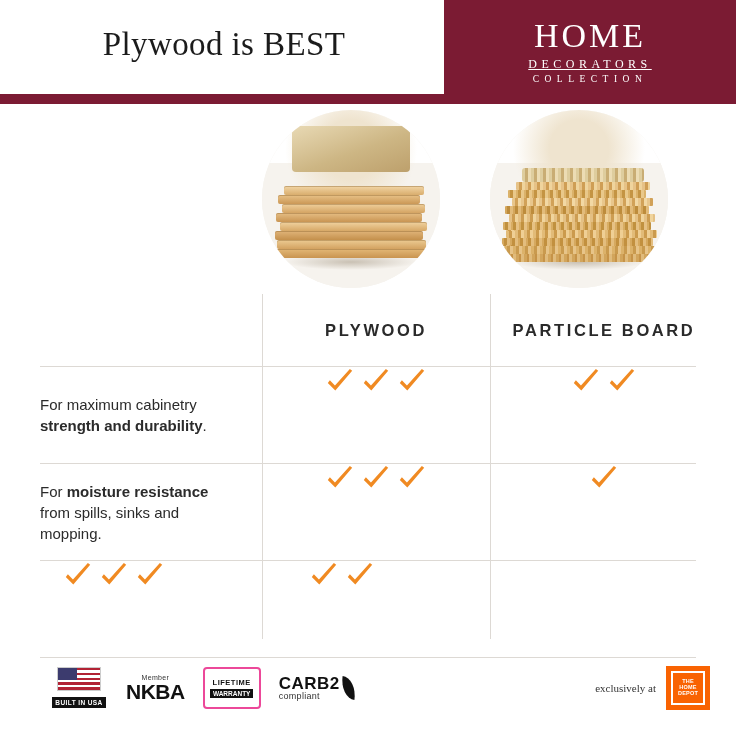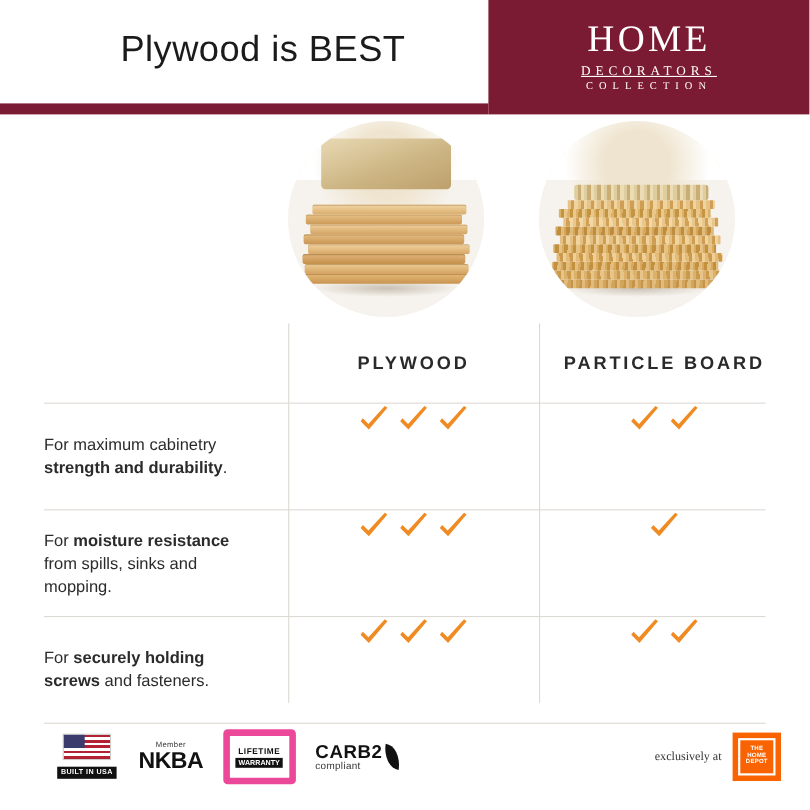--- a/index.html
+++ b/index.html
@@ -8,23 +8,23 @@
     background:#ffffff;
     font-family:"Liberation Sans", sans-serif;
     overflow:hidden;
     position:relative;
   }
   .page{position:relative;width:736px;height:736px;background:#fff;}
 
   
   .header{position:relative;height:104px;width:736px;}
   .header-title{
-    position:absolute;left:17px;top:0;width:444px;height:88px;
+    position:absolute;left:2px;top:0;width:444px;height:88px;
     display:flex;align-items:center;justify-content:center;
-    font-family:Liberation Sans, sans-serif;
+    font-family:Liberation Serif, serif;
     font-size:33px;color:#1b1b1b;letter-spacing:.4px;
   }
   .header-underbar{
     position:absolute;left:0;top:94px;width:444px;height:10px;background:#7b1b33;
   }
   .brand{
     position:absolute;right:0;top:0;width:292px;height:104px;background:#7b1b33;
     color:#fff;display:flex;flex-direction:column;align-items:center;justify-content:center;
     font-family:"Liberation Serif", serif;
   }
@@ -88,21 +88,21 @@
   .flag{width:44px;height:24px;margin:0 auto;background:
       repeating-linear-gradient(#b22234 0 2.4px,#fff 2.4px 4.8px);
       position:relative;border:1px solid #ccc;box-sizing:border-box;}
   .flag:after{content:"";position:absolute;left:0;top:0;width:19px;height:12px;background:#3c3b6e;}
   .badge-cap{font-size:6.5px;font-weight:bold;letter-spacing:.4px;margin-top:3px;color:#111;
      background:#111;color:#fff;padding:2px 3px;display:inline-block;}
   .nkba{text-align:center;}
   .nkba-top{font-size:7px;color:#333;letter-spacing:.3px;}
   .nkba-main{font-size:21px;font-weight:bold;letter-spacing:-0.5px;color:#111;line-height:1;}
   .lifetime{
-    width:54px;height:38px;border:6px solid #ec4899;border-radius:4px;
+    width:54px;height:38px;border:2px solid #ec4899;border-radius:4px;
     display:flex;flex-direction:column;align-items:center;justify-content:center;
   }
   .lt1{font-size:7.5px;font-weight:bold;letter-spacing:.5px;color:#111;}
   .lt2{font-size:6.5px;font-weight:bold;background:#111;color:#fff;padding:1px 3px;margin-top:2px;}
   .carb{display:flex;align-items:center;gap:1px;}
   .carb-txt{line-height:1;}
   .carb1{font-size:17px;font-weight:bold;color:#111;letter-spacing:.5px;}
   .carb2{font-size:9px;color:#333;letter-spacing:.3px;}
   .leaf{width:15px;height:22px;background:#111;border-radius:0 100% 0 100%;transform:rotate(8deg);}
   .footer-right{margin-left:auto;display:flex;align-items:center;gap:10px;}
@@ -230,25 +230,20 @@
         <div class="checks">
             <svg viewBox="0 0 32 32" width="30" height="30">
               <path d="M3 17 L11 25 L29 4 L26.5 2.2 L10.6 19.6 L5.2 14.2 Z" fill="#f08a22"></path>
             </svg>
           </div>
       </div>
     </div>
     <div class="hr"></div>
 
     <div class="row data-row">
-      <div class="col-label">
-        <div class="label-text">
-          <span>For </span><b>securely holding screws</b><span> and fasteners.</span>
-        </div>
-      </div>
       <div class="col-a">
         <div class="checks">
             <svg viewBox="0 0 32 32" width="30" height="30">
               <path d="M3 17 L11 25 L29 4 L26.5 2.2 L10.6 19.6 L5.2 14.2 Z" fill="#f08a22"></path>
             </svg>
             <svg viewBox="0 0 32 32" width="30" height="30">
               <path d="M3 17 L11 25 L29 4 L26.5 2.2 L10.6 19.6 L5.2 14.2 Z" fill="#f08a22"></path>
             </svg>
             <svg viewBox="0 0 32 32" width="30" height="30">
               <path d="M3 17 L11 25 L29 4 L26.5 2.2 L10.6 19.6 L5.2 14.2 Z" fill="#f08a22"></path>

